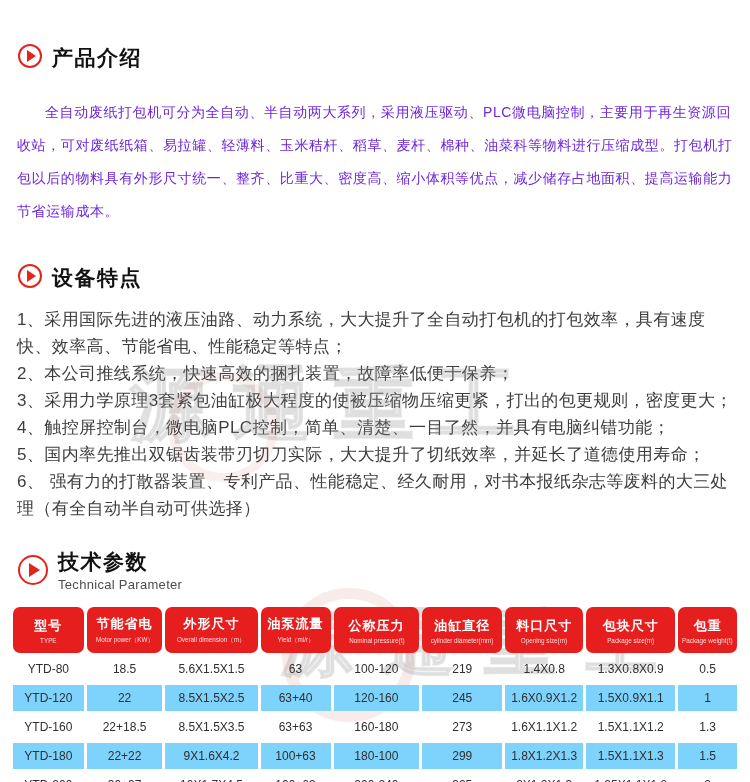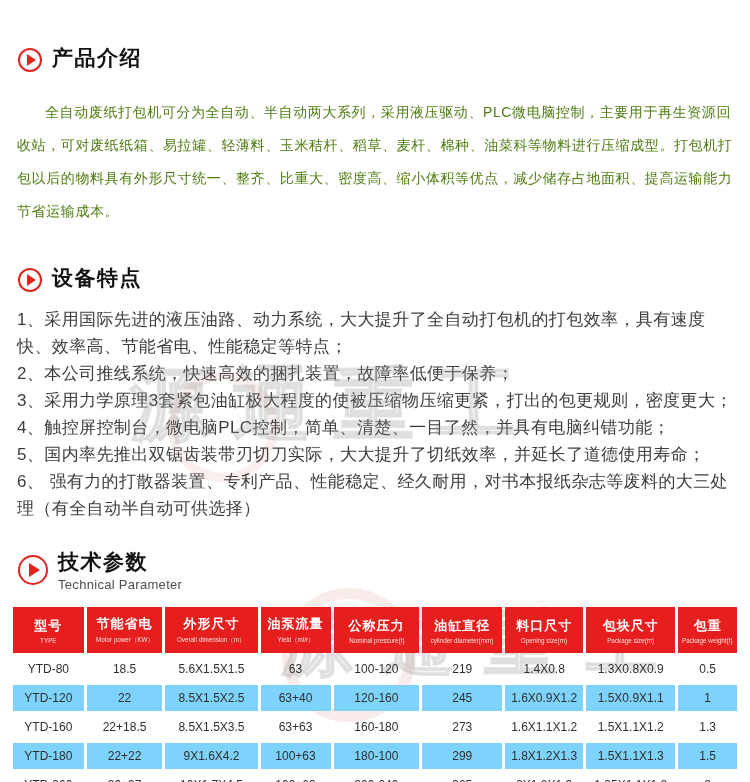--- a/index.html
+++ b/index.html
@@ -1,41 +1,41 @@
 <!DOCTYPE html>
 <html><head>
 <meta charset="utf-8">
 <style>
   html,body { margin:0; padding:0; background:#fff; }
   body { font-family:"Liberation Sans","DejaVu Sans",sans-serif; }
   .page { position:relative; width:750px; height:782px; background:#fff; overflow:hidden; }
 
   
-  .sec-head { display:flex; align-items:flex-end; gap:10px; padding-left:18px; }
+  .sec-head { display:flex; align-items:flex-start; gap:10px; padding-left:18px; }
   .sec-title { font-size:21px; font-weight:bold; color:#121212; letter-spacing:1.5px; }
   .play-icon { flex:0 0 auto; width:20px; height:20px; border:2px solid #e3241d; border-radius:50%; position:relative; background:#fff; }
   .play-icon::after { content:""; position:absolute; left:7px; top:4px;
     border-left:9px solid #e3241d; border-top:6px solid transparent; border-bottom:6px solid transparent; }
   .play-icon.big { width:26px; height:26px; }
   .play-icon.big::after { left:9px; top:6px; border-left-width:11px; border-top-width:7px; border-bottom-width:7px; }
 
   #intro-head { padding-top:44px; }
-  .intro-text { margin:24px 17px 0 17px; font-size:14px; color:#4d7c0f; line-height:33px; text-indent:2em; letter-spacing:0.6px; }
+  .intro-text { margin:24px 17px 0 17px; font-size:14px; color:#6d28d9; line-height:33px; text-indent:2em; letter-spacing:0.6px; }
 
   #features-head { margin-top:36px; }
   .feature-list { margin:14px 17px 0 17px; }
   .feature-item { font-size:17px; color:#3d3d3d; line-height:27px; letter-spacing:0.4px; }
 
   #specs-head { margin-top:26px; align-items:center; }
   .specs-title-wrap { display:flex; flex-direction:column; }
   .specs-sub { font-size:13px; color:#4d4d4d; margin-top:1px; letter-spacing:0.3px; }
 
   
   table.specs { width:730px; margin:12px auto 0 auto; border-collapse:separate; border-spacing:3px 3px; table-layout:fixed; position:relative; z-index:2; }
-  th.spec-th { background:#e61e1e; color:#fff; height:42px; padding:2px 0; vertical-align:middle; font-weight:bold; }
+  th.spec-th { background:#e61e1e; color:#fff; height:42px; padding:2px 0; vertical-align:middle; font-weight:bold;border-radius:7px; }
   .h-cn { display:block; font-size:13px; letter-spacing:1px; }
   .h-en { display:block; font-size:7px; font-weight:normal; color:rgba(255,255,255,0.85); margin-top:2px; transform:scale(0.9); }
   td.spec-td { height:24px; text-align:center; font-size:12px; color:#2f2f2f; vertical-align:middle; }
   tr.alt td.spec-td { background:#7dd3fc; }
 
   
   .wm-text { position:absolute; z-index:1; pointer-events:none; white-space:nowrap; font-weight:bold;
     color:rgba(150,150,150,0.10); -webkit-text-stroke:1.5px rgba(140,140,140,0.20); letter-spacing:22px; }
   #wm1 { top:352px; left:130px; font-size:80px; }
   #wm2 { top:596px; left:280px; font-size:72px; letter-spacing:30px; }

